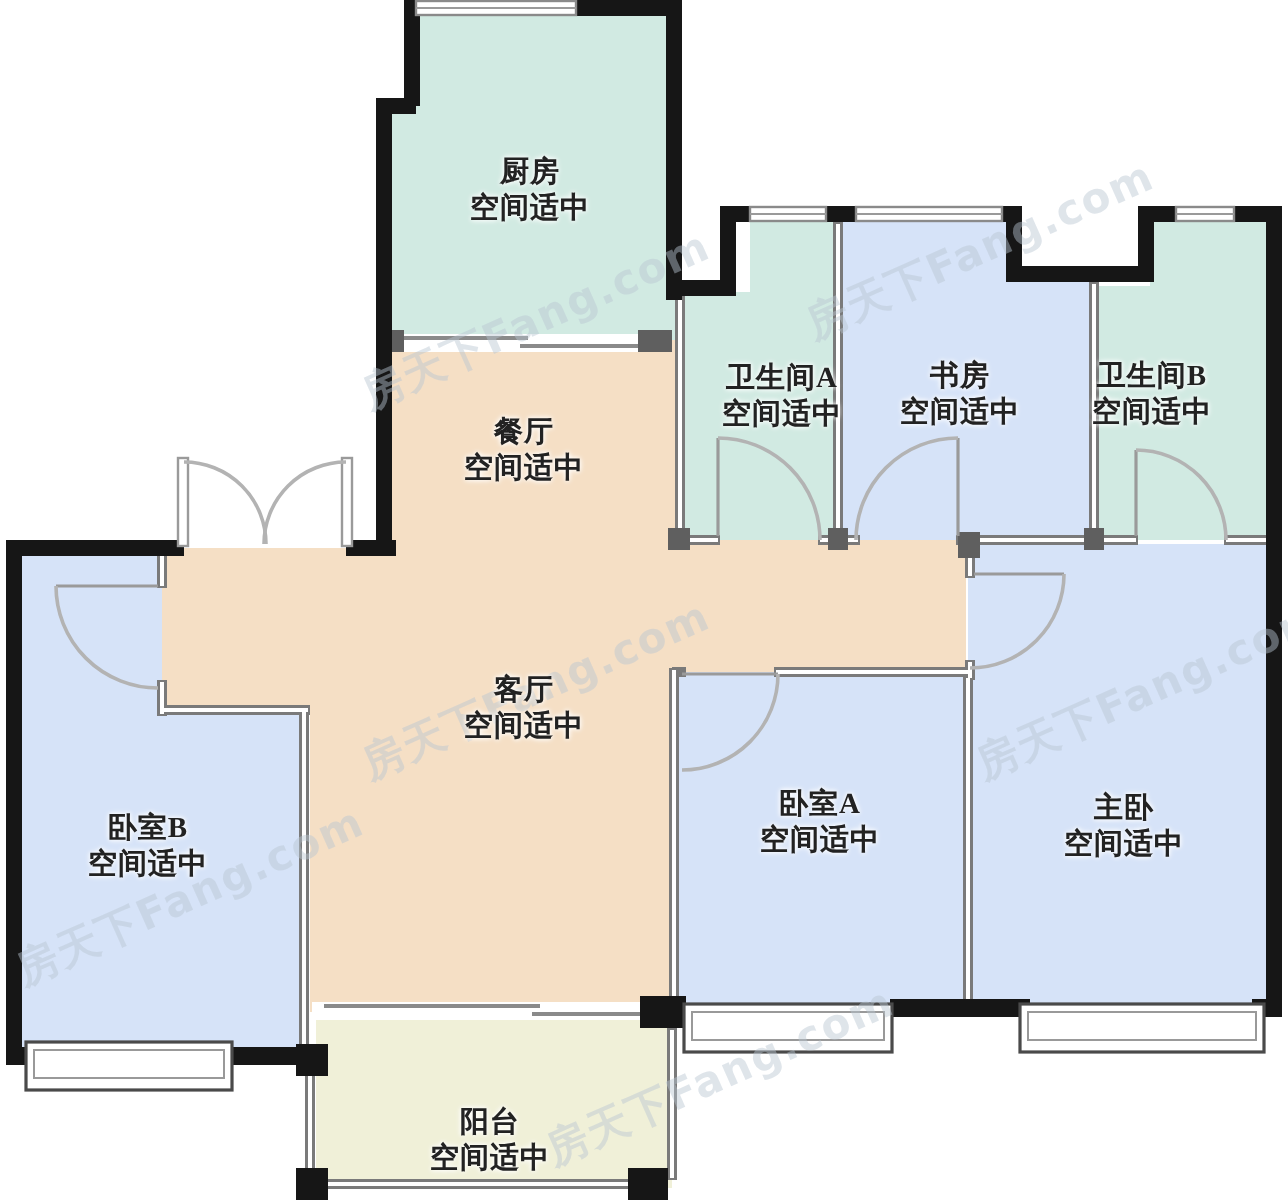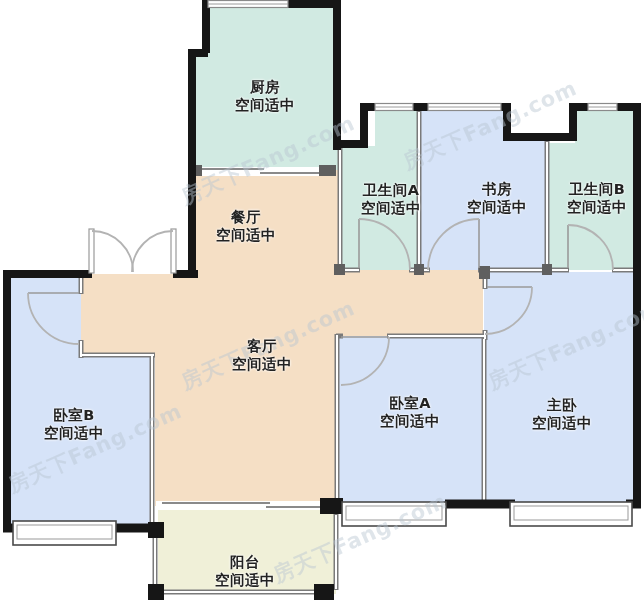--- a/index.html
+++ b/index.html
@@ -30,20 +30,21 @@
   
   .door-arc{stroke:var(--door-arc,#b3b3b3);stroke-width:1.8;fill:none;}
   .door-leaf{stroke:#9a9a9a;stroke-width:1.6;fill:none;}
   .door-leaf-rect{fill:#ffffff;stroke:#9a9a9a;stroke-width:1.2;}
   
   .room-label{
     position:absolute;transform:translate(-50%,-50%);text-align:center;
     font-size:14.5px;font-weight:700;color:var(--label-text,#222222);
     line-height:17.5px;white-space:nowrap;letter-spacing:.5px;
     text-shadow:0 0 2px #fff,0 0 3px #fff;
+    font-family:Liberation Serif, serif;
   }
   
   .wm{
     position:absolute;transform:translate(-50%,-50%) rotate(-24deg);
     font-size:21px;font-weight:700;letter-spacing:1px;white-space:nowrap;
     color:var(--watermark,#b9c6d2);opacity:.45;pointer-events:none;
   }
 </style>
 </head>
 <body>
@@ -190,33 +191,33 @@
   <span class="wm" style="left:490px;top:125px">房天下Fang.com</span>
   <span class="wm" style="left:268px;top:345px">房天下Fang.com</span>
   <span class="wm" style="left:575px;top:345px">房天下Fang.com</span>
   <span class="wm" style="left:95px;top:448px">房天下Fang.com</span>
   <span class="wm" style="left:360px;top:538px">房天下Fang.com</span>
 
   <div class="room-label" style="left:265px;top:96px">
     <div>厨房</div>
     <div>空间适中</div>
   </div>
-  <div class="room-label" style="left:246px;top:226px">
+  <div class="room-label" style="left:262px;top:226px">
     <div>餐厅</div>
     <div>空间适中</div>
   </div>
   <div class="room-label" style="left:391px;top:199px">
     <div>卫生间A</div>
     <div>空间适中</div>
   </div>
-  <div class="room-label" style="left:497px;top:198px">
+  <div class="room-label" style="left:480px;top:198px">
     <div>书房</div>
     <div>空间适中</div>
   </div>
-  <div class="room-label" style="left:597px;top:198px">
+  <div class="room-label" style="left:576px;top:198px">
     <div>卫生间B</div>
     <div>空间适中</div>
   </div>
   <div class="room-label" style="left:262px;top:355px">
     <div>客厅</div>
     <div>空间适中</div>
   </div>
   <div class="room-label" style="left:74px;top:424px">
     <div>卧室B</div>
     <div>空间适中</div>

